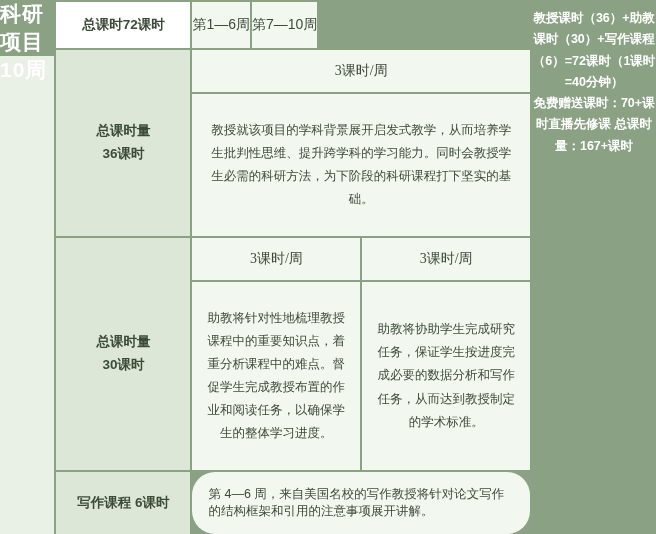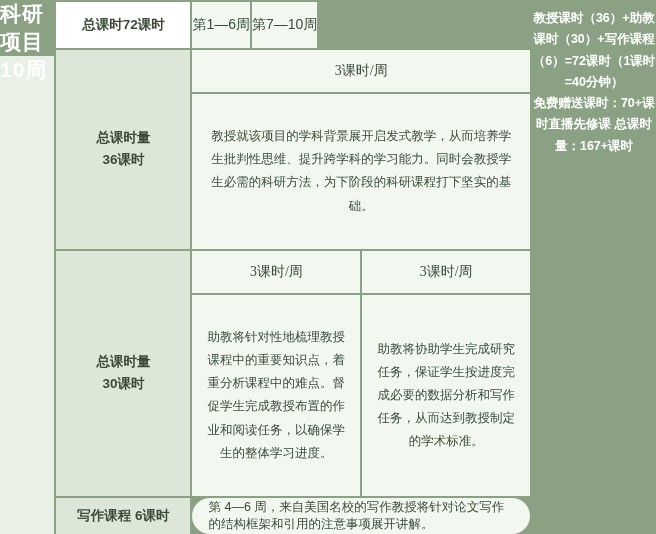--- a/index.html
+++ b/index.html
@@ -40,21 +40,21 @@
     gap: 2px;
     padding: 2px 2px 0 2px;
     box-sizing: border-box;
   }
   .row {
     display: flex;
     gap: 2px;
   }
   .row.header-row { height: 46px; }
   .row.block-row   { flex: 1 1 auto; }
-  .row.last-row    { height: 36px; }
+  .row.last-row    { height: 62px; }
 
   .cell {
     background: #f2f7f0;
     display: flex;
     align-items: center;
     justify-content: center;
     text-align: center;
     box-sizing: border-box;
     font-size: 13px;
     color: #3c4a38;

